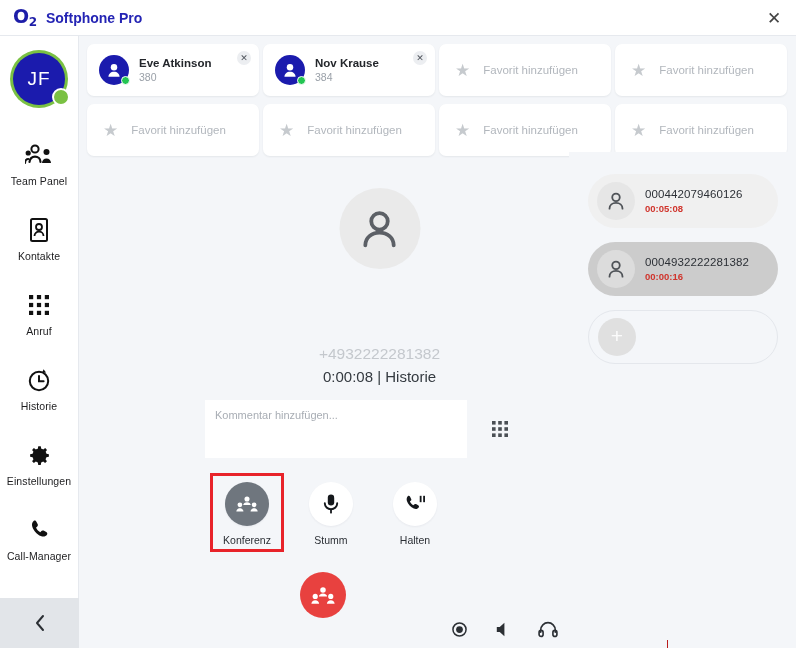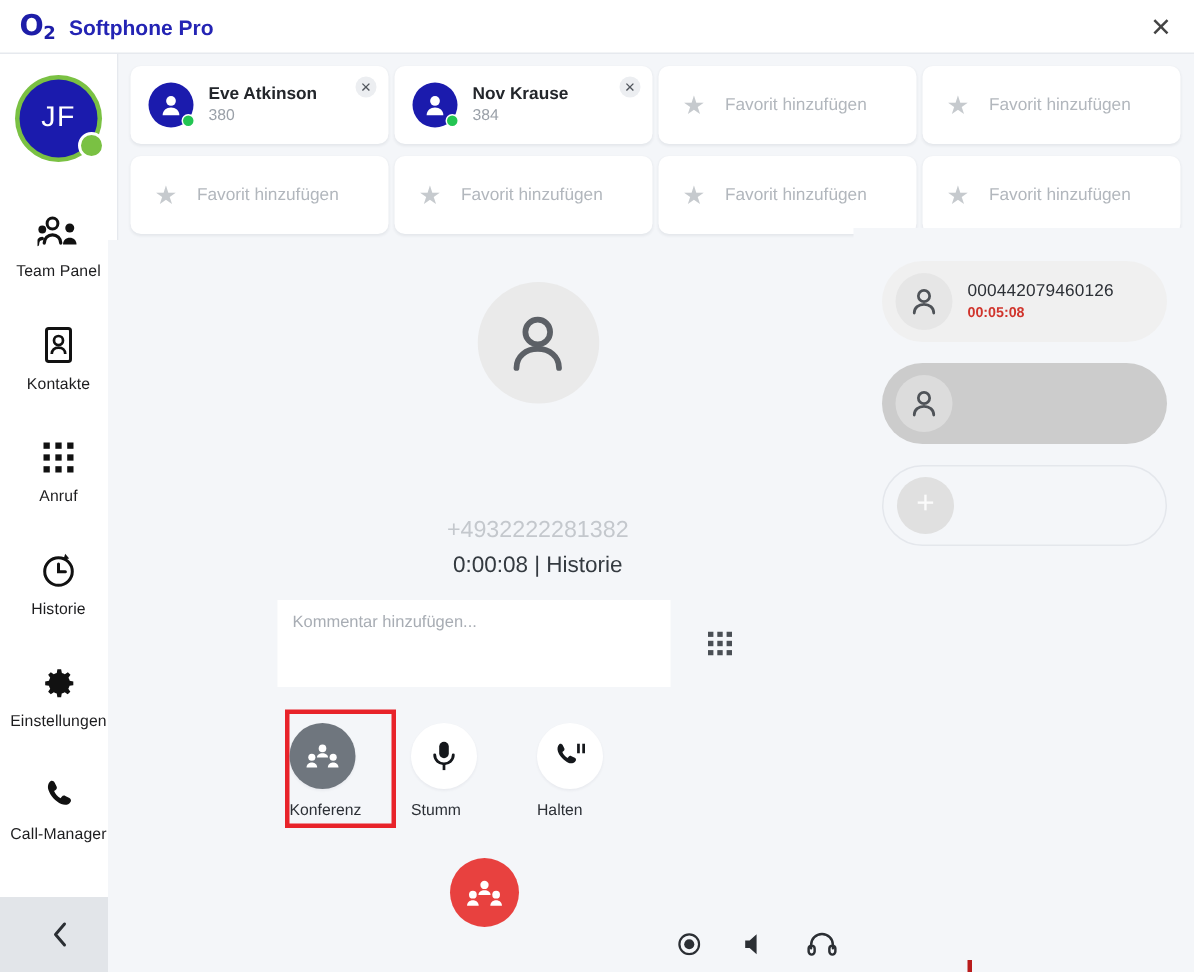--- a/index.html
+++ b/index.html
@@ -112,23 +112,23 @@
     font-size: 9px; line-height: 14px; text-align: center; cursor: pointer;
   }
   .fav-empty { justify-content: flex-start; padding-left: 16px; }
   .fav-empty .star { color: #c6cace; font-size: 17px; line-height: 1; }
   .fav-empty .placeholder {
     margin-left: 13px; font-size: 11.5px; color: #b2b7bd;
   }
 
   
   .call-panel {
-    position: absolute; top: 160px; left: 72px; width: 576px; height: 488px;
+    position: absolute; top: 160px; left: 92px; width: 576px; height: 488px;
     background: #f4f6f9;
-    border-right: 3px solid #b91c1c;
+    border-right: 1px solid #b91c1c;
   }
   .big-avatar {
     position: absolute; top: 28px; left: 50%; transform: translateX(-50%);
     width: 81px; height: 81px; border-radius: 50%; background: #eaeaea;
     display: flex; align-items: center; justify-content: center;
   }
   .call-number {
     position: absolute; top: 185px; width: 100%; text-align: center;
     font-size: 15.5px; color: #c4c8cd;
   }
@@ -149,21 +149,21 @@
   .dialpad-btn {
     margin-left: 22px; width: 22px; height: 22px; cursor: pointer;
     display: flex; align-items: center; justify-content: center;
   }
 
   .actions {
     position: absolute; top: 313px; left: 118px;
     display: flex; align-items: flex-start; gap: 10px;
   }
   .action {
-    width: 74px; display: flex; flex-direction: column; 
+    width: 74px; display: flex; flex-direction: column; align-items: center;
     padding: 9px 0 6px; cursor: pointer;
   }
   .action.selected { border: 3px solid #e8232a; padding: 6px 0 3px; }
   .action-circle {
     width: 44px; height: 44px; border-radius: 50%; background: #ffffff;
     display: flex; align-items: center; justify-content: center;
     box-shadow: 0 1px 2px rgba(30,40,60,0.06);
   }
   .action.selected .action-circle { background: #6f767e; }
   .action-label { margin-top: 8px; font-size: 10.5px; color: #2c3036; }
@@ -497,20 +497,24 @@
       </div>
     </div>
 
     <div class="call-item active">
       <div class="ci-avatar">
         <svg width="22" height="22" viewBox="0 0 24 24">
           <circle cx="12" cy="8" r="4.1" fill="none" stroke="#4f5358" stroke-width="2"></circle>
           <path d="M4.9 20.4c0-3.9 3.2-6.4 7.1-6.4s7.1 2.5 7.1 6.4" fill="none" stroke="#4f5358" stroke-width="2" stroke-linecap="round"></path>
         </svg>
       </div>
+      <div class="ci-text">
+        <div class="ci-number">0004932222281382</div>
+        <div class="ci-timer">00:00:16</div>
+      </div>
     </div>
 
     <div class="call-add">
       <div class="plus">+</div>
     </div>
 
   </div>
 
 </div>
 

